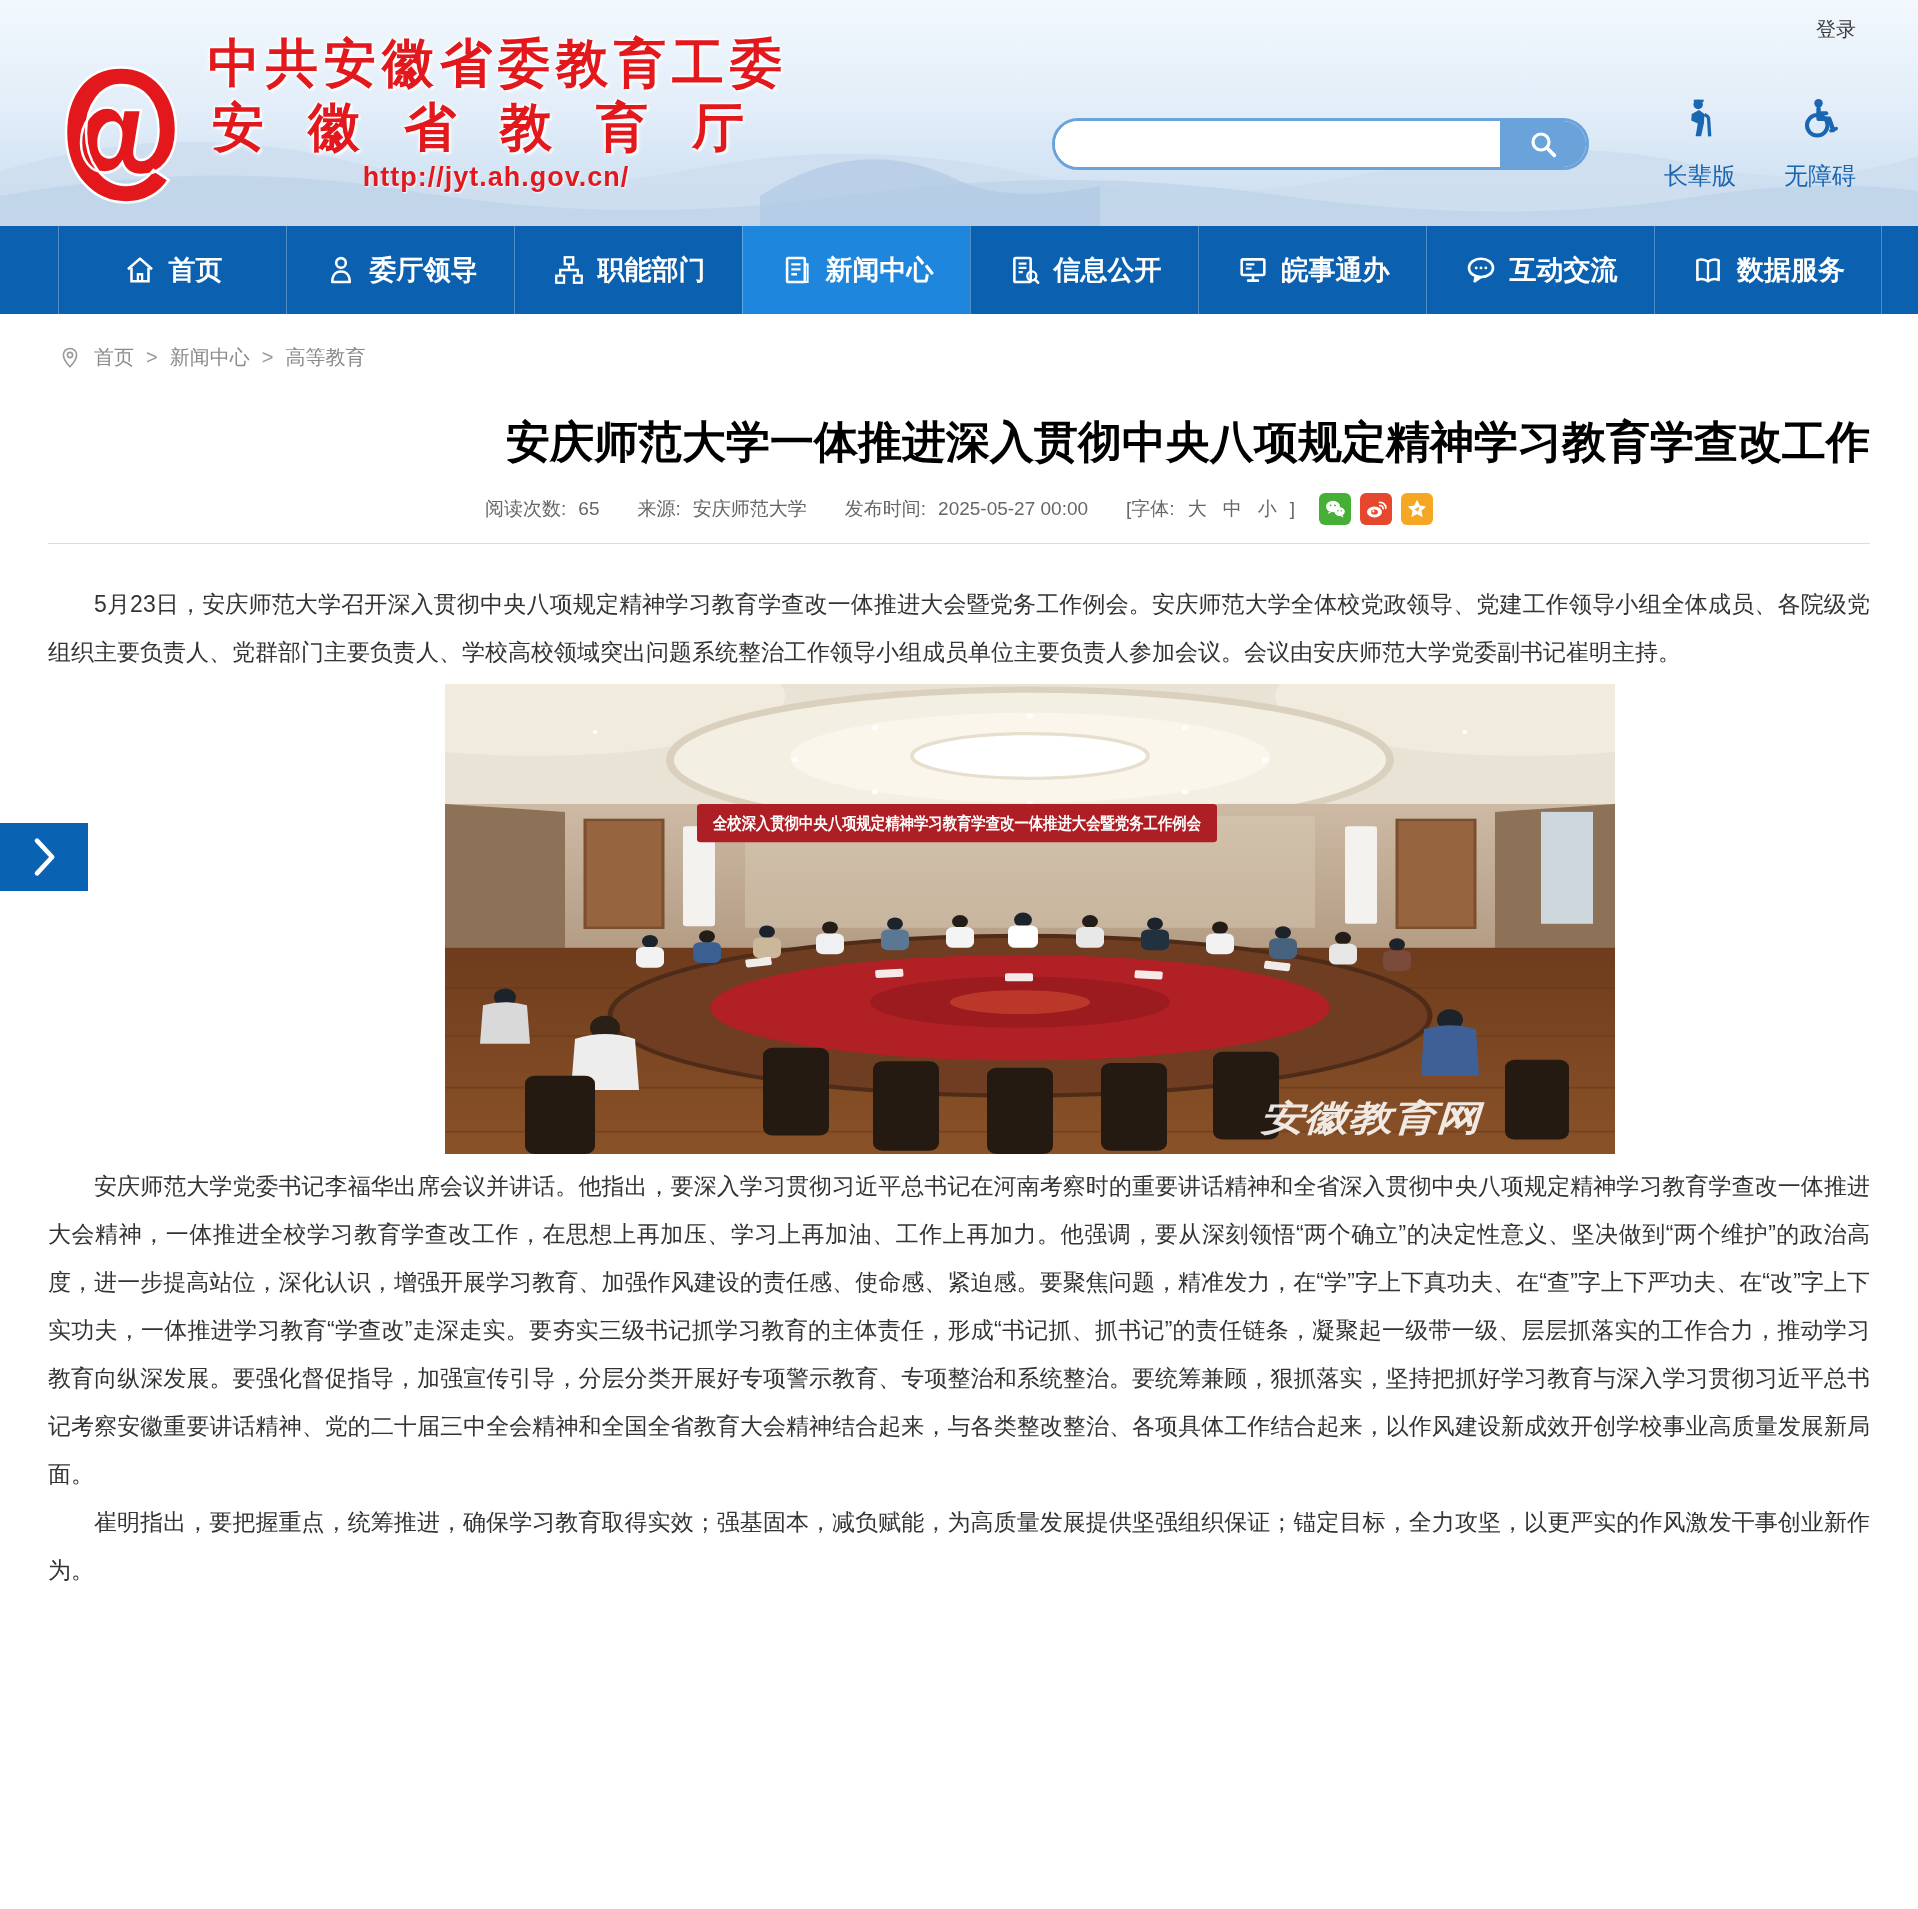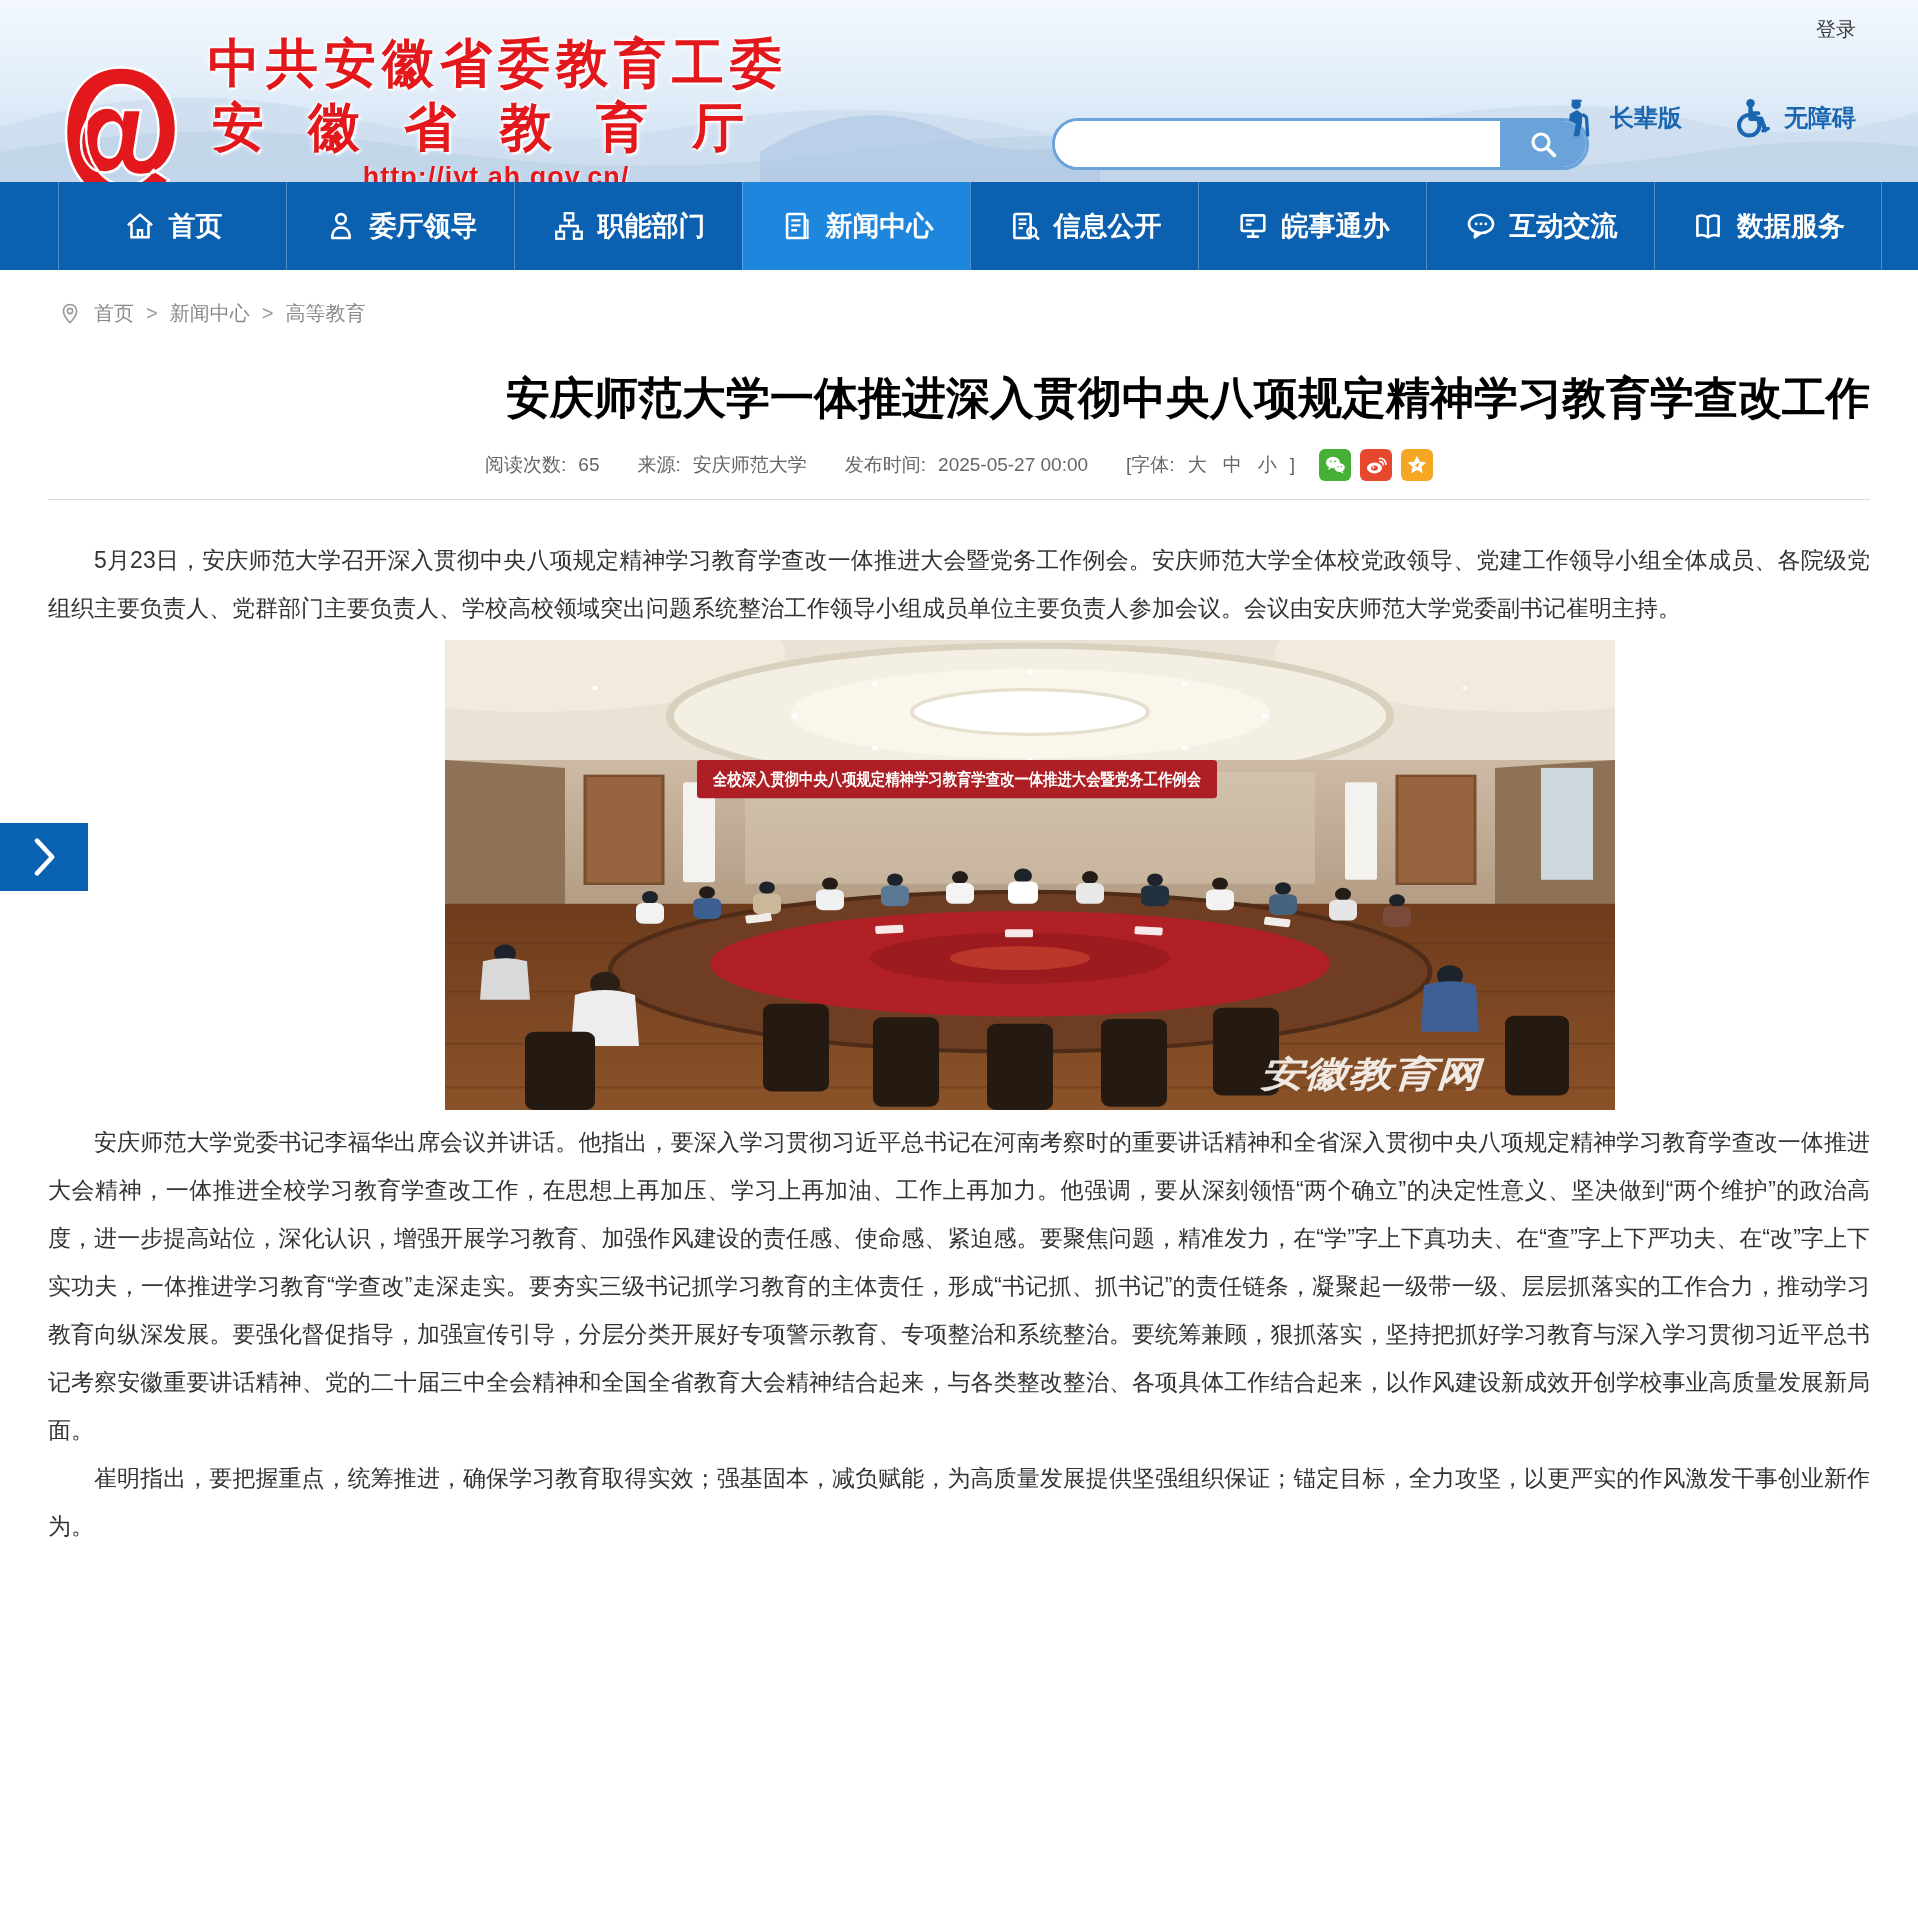--- a/index.html
+++ b/index.html
@@ -1,20 +1,20 @@
 <!DOCTYPE html>
 <html><head>
 <meta charset="utf-8">
 <style>
   * { box-sizing: border-box; margin: 0; padding: 0; }
   body { background:#fff; font-family:"Liberation Sans","DejaVu Sans",sans-serif; }
   .page { position:relative; width:1918px; height:1909px; background:#fff; overflow:hidden; }
 
   
-  .site-header { position:relative; height:182px;
+  .site-header { position:relative; height:226px;
     background:linear-gradient(180deg,#f2f8fd 0%,#e3eef9 45%,#d3e3f3 80%,#c9dbee 100%); overflow:hidden; }
   .mountains { position:absolute; left:0; bottom:0; width:100%; height:150px; }
   .login-link { position:absolute; top:16px; right:62px; font-size:20px; color:#3a3a3a; cursor:pointer; text-decoration:none; }
 
   .logo { position:absolute; left:58px; top:32px; display:flex; align-items:flex-start; cursor:pointer; }
   .emblem { width:126px; height:150px; margin-top:28px; }
   .logo-text { margin-left:24px; color:#e2181d; font-weight:bold; }
   .logo-l1 { font-size:52px; letter-spacing:6px; line-height:62px;
     text-shadow:2px 2px 2px #fff, -1px -1px 2px #fff, 0 0 6px rgba(255,255,255,.9); }
   .logo-l2 { font-size:52px; letter-spacing:44px; line-height:66px; margin-left:4px;
@@ -22,22 +22,22 @@
   .logo-url { font-size:27px; letter-spacing:1px; text-align:center; width:576px; line-height:34px;
     text-shadow:1px 1px 2px #fff; }
 
   .search-bar { position:absolute; left:1052px; top:118px; width:537px; height:52px; display:flex;
     border:3px solid #6aa2da; border-radius:28px; background:#fff; overflow:hidden; }
   .search-bar input { flex:1; border:none; outline:none; font-size:20px; padding:0 18px; background:#fff; }
   .search-bar button { width:86px; border:none; background:#6aa2da; cursor:pointer;
     display:flex; align-items:center; justify-content:center; }
 
   .header-tools { position:absolute; right:62px; top:96px; display:flex; gap:48px; }
-  .tool { display:flex; flex-direction:row; align-items:center; gap:10px; color:#1b66b0;
-    font-size:24px; font-weight:bold; cursor:pointer; text-decoration:none; }
+  .tool { display:flex; flex-direction:column; align-items:center; gap:20px; color:#1b66b0;
+    font-size:24px; font-weight:normal; cursor:pointer; text-decoration:none; }
   .tool svg { width:44px; height:44px; }
 
   
   .main-nav { height:88px; background:#0b61b0; display:flex; padding-left:58px; }
   .nav-item { width:228px; height:88px; display:flex; align-items:center; justify-content:center; gap:12px;
     color:#fff; font-size:27px; font-weight:bold; border-left:1px solid rgba(255,255,255,.28); cursor:pointer; }
   .nav-item:last-child { border-right:1px solid rgba(255,255,255,.28); }
   .nav-item.active { background:#1e86dc; }
   .nav-item svg { width:34px; height:34px; flex:0 0 34px; }
 

